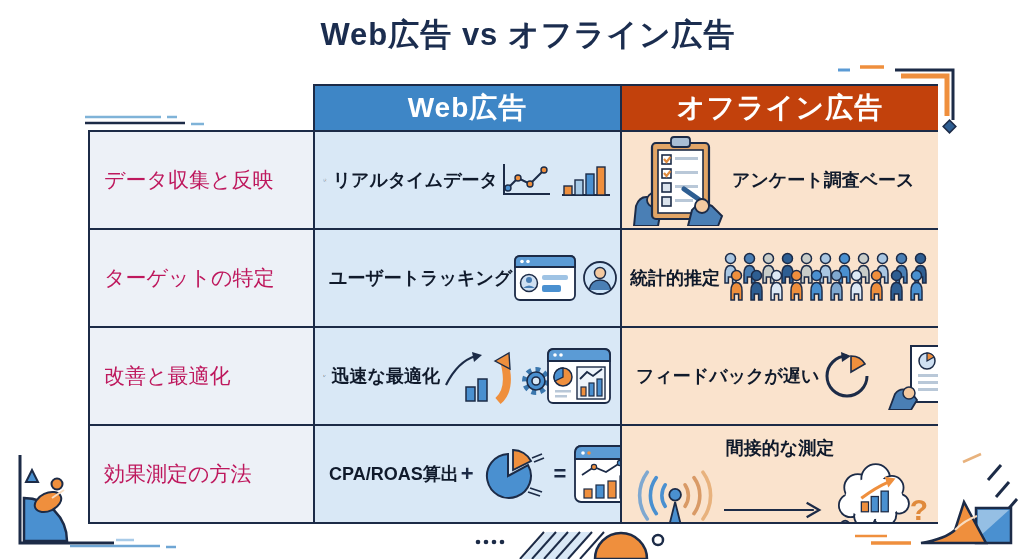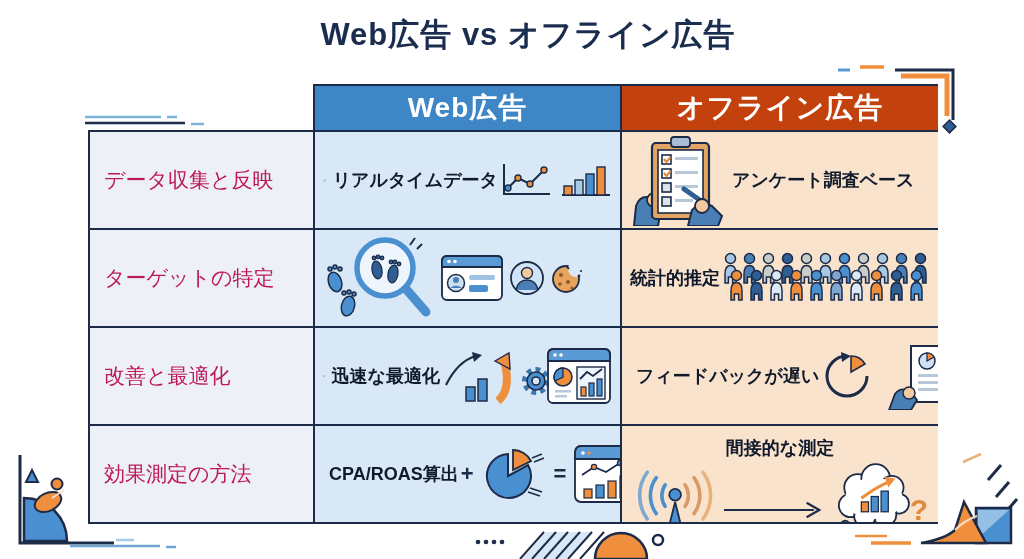--- a/index.html
+++ b/index.html
@@ -212,20 +212,21 @@
           <ellipse cx="70" cy="42" rx="5" ry="9" transform="rotate(10 70 42)"></ellipse>
           <circle cx="68" cy="30" r="1.8"></circle>
             <circle cx="72" cy="30" r="1.8"></circle>
             <circle cx="76" cy="32" r="1.8"></circle>
         </g>
         <line x1="83" y1="57" x2="103" y2="80" stroke="#4a90d0" stroke-width="9" stroke-linecap="round"></line>
         <line x1="92" y1="6" x2="87" y2="13" stroke="#1c2b47" stroke-width="2"></line>
         <line x1="99" y1="12" x2="94" y2="17" stroke="#1c2b47" stroke-width="2"></line>
       </svg>
       <div class="vcol">
+        <span class="caption">ユーザートラッキング</span>
         <div class="icon-row">
           <svg width="62" height="46" viewBox="0 0 62 46">
             <rect x="1" y="1" width="60" height="44" rx="5" fill="#ffffff" stroke="#1c2b47" stroke-width="1.8"></rect>
             <path d="M1,6 q0,-5 5,-5 h50 q5,0 5,5 v6 H1 Z" fill="#5b9bd5" stroke="#1c2b47" stroke-width="1.8"></path>
             <circle cx="8" cy="6.5" r="1.8" fill="#ffffff"></circle>
               <circle cx="14" cy="6.5" r="1.8" fill="#ffffff"></circle>
             <circle cx="15" cy="28" r="8.5" fill="#cfe0f2" stroke="#1c2b47" stroke-width="1.5"></circle>
             <circle cx="15" cy="25" r="3" fill="#4a7fb5"></circle>
             <path d="M9,33 q6,-5 12,0" fill="#4a7fb5"></path>
             <rect x="28" y="20" width="26" height="5" rx="2" fill="#9fc3e4"></rect>

